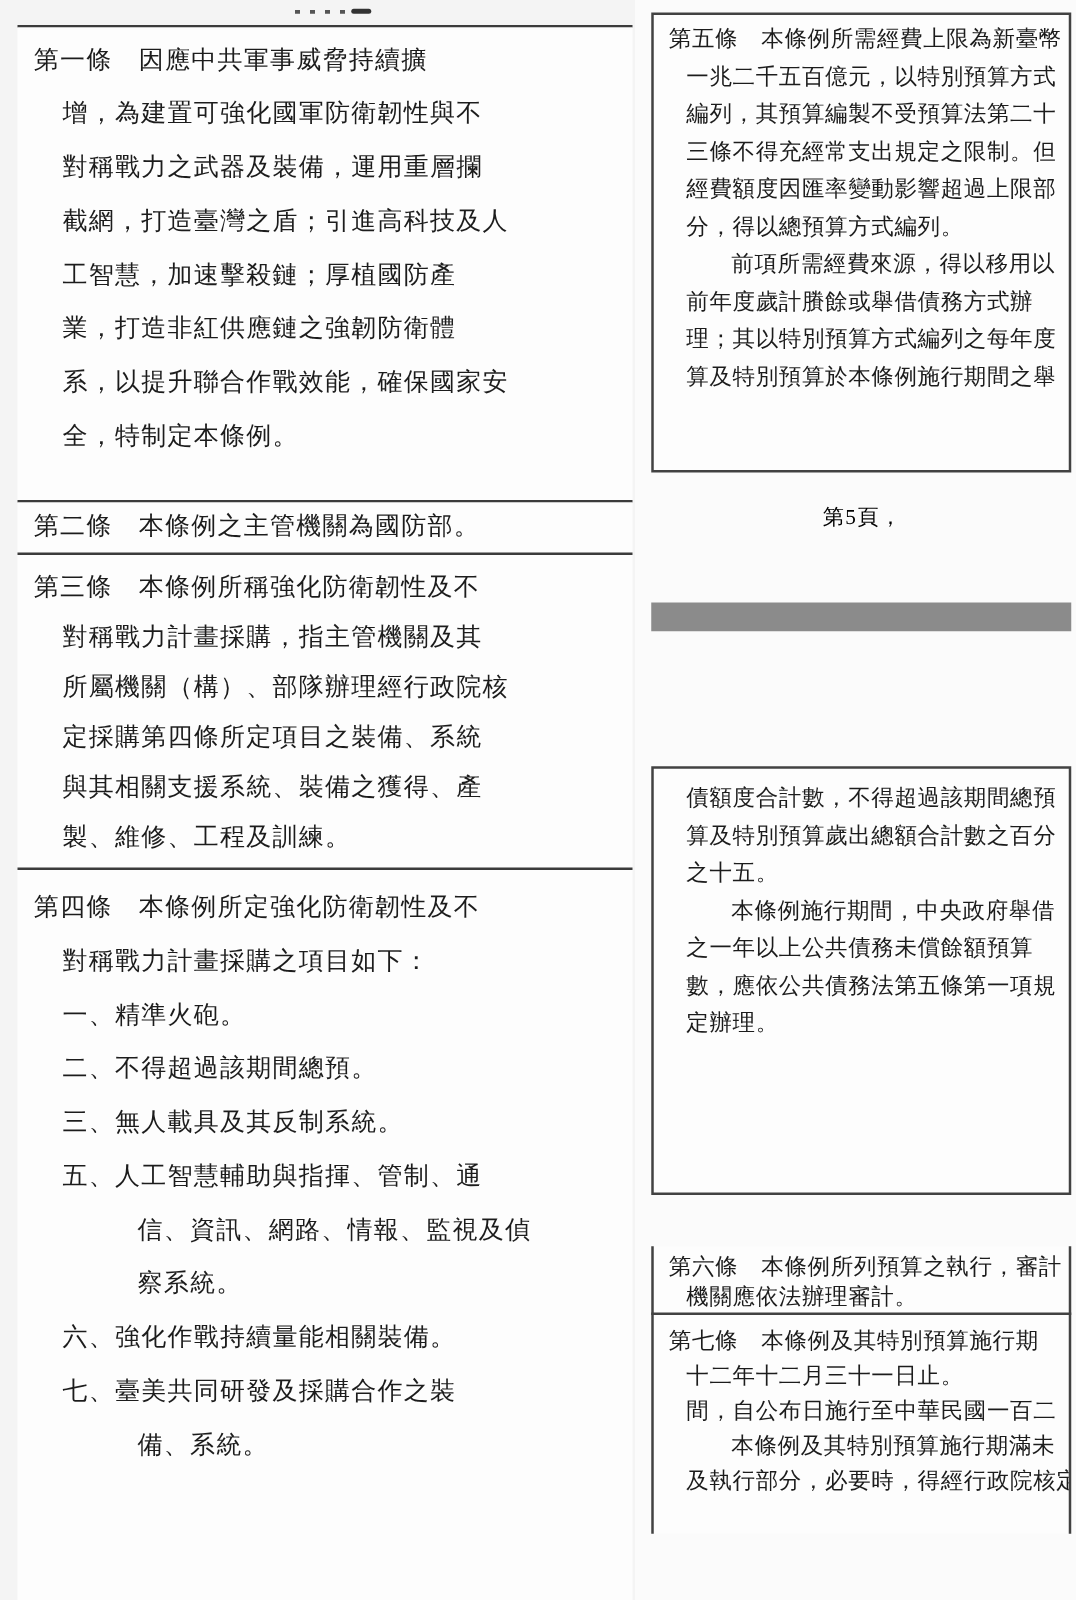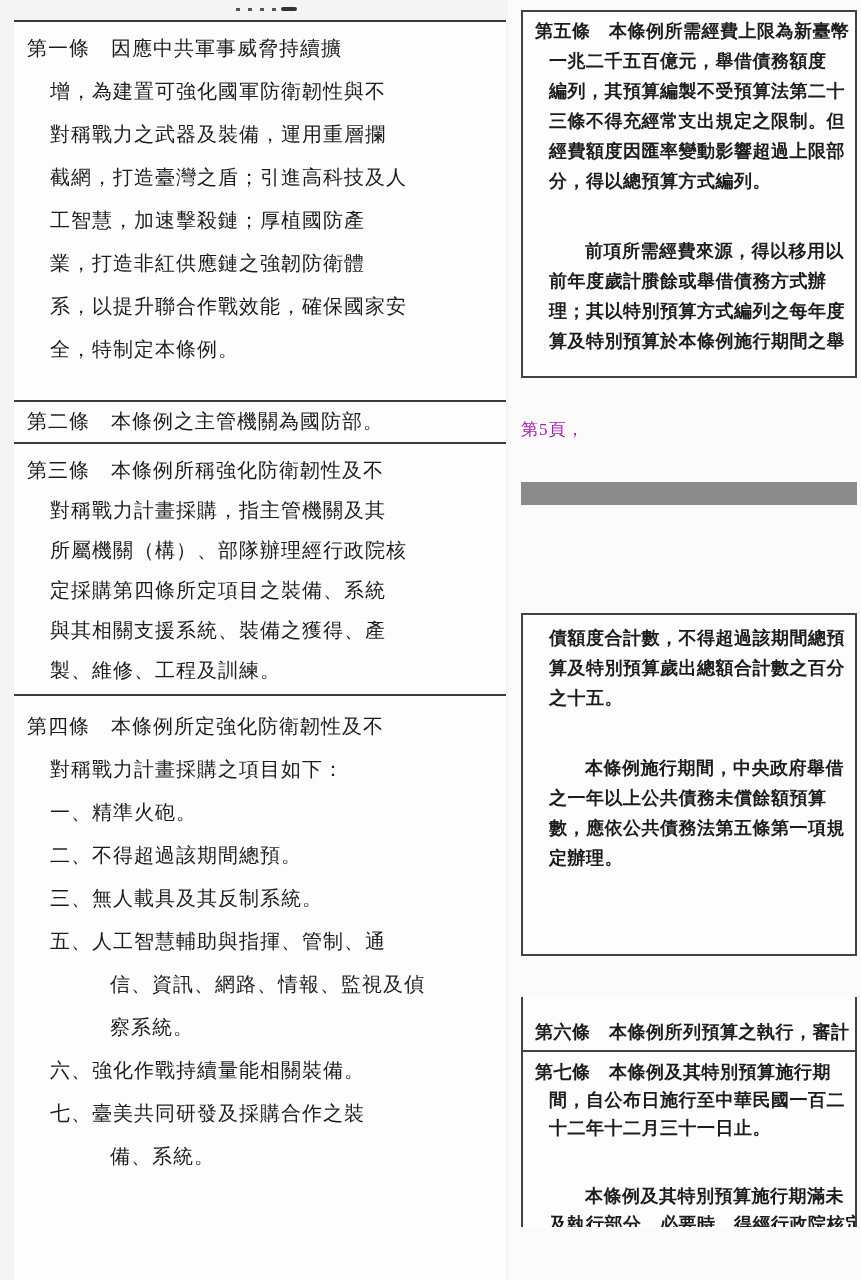--- a/index.html
+++ b/index.html
@@ -54,37 +54,36 @@
   .rbox {
     position:absolute; left:521px; width:336px;
     background:#fdfdfd;
     border:2px solid #424242;
     overflow:hidden;
     padding-left:12px;
   }
   .rbox .line {
     font-size:18px; line-height:30px; letter-spacing:0.5px;
     white-space:nowrap;
-    font-weight:bold;
   }
   .rbox .i1 { padding-left:14px; }
-  .rbox .p  { padding-left:50px;margin-top:40px; }
+  .rbox .p  { padding-left:50px; }
   .box1 { top:10px;   height:368px; padding-top:4px; }
   .box2 { top:613px;  height:343px; padding-top:8px; }
   .box3 { top:997px;  height:55px;  padding-top:4px; border-top:none; }
-  .box3 .line { line-height:24px;margin-top:19px; }
+  .box3 .line { line-height:24px; }
   .box4 { top:1052px; height:175px; padding-top:6px; border-top:none; border-bottom:none; }
   .box4 .line { line-height:28px; }
 
   .page-num {
     position:absolute; left:521px; top:402px; width:338px;
-    text-align:left;
+    text-align:center;
     font-size:17px; letter-spacing:1px;
-    color:#a21caf;
-    white-space:nowrap; overflow:hidden;margin-top:16px;
+    color:#000000;
+    white-space:nowrap; overflow:hidden;
   }
   .graybar {
     position:absolute; left:521px; top:482px; width:336px; height:23px;
     background:#8b8b8b;
   }
 </style>
 </head>
 <body>
 
 <div class="right-bg"></div>
@@ -123,21 +122,21 @@
       <div class="line i3">信、資訊、網路、情報、監視及偵</div>
       <div class="line i3">察系統。</div>
       <div class="line i1">六、強化作戰持續量能相關裝備。</div>
       <div class="line i1">七、臺美共同研發及採購合作之裝</div>
       <div class="line i3">備、系統。</div>
     </div>
 </div>
 
 <div class="rbox box1">
     <div class="line i0">第五條　本條例所需經費上限為新臺幣</div>
-    <div class="line i1">一兆二千五百億元，舉借債務額度</div>
+    <div class="line i1">一兆二千五百億元，以特別預算方式</div>
     <div class="line i1">編列，其預算編製不受預算法第二十</div>
     <div class="line i1">三條不得充經常支出規定之限制。但</div>
     <div class="line i1">經費額度因匯率變動影響超過上限部</div>
     <div class="line i1">分，得以總預算方式編列。</div>
     <div class="line p">前項所需經費來源，得以移用以</div>
     <div class="line i1">前年度歲計賸餘或舉借債務方式辦</div>
     <div class="line i1">理；其以特別預算方式編列之每年度</div>
     <div class="line i1">算及特別預算於本條例施行期間之舉</div>
   </div>
 
@@ -155,17 +154,17 @@
     <div class="line i1">定辦理。</div>
   </div>
 
 <div class="rbox box3">
     <div class="line i0">第六條　本條例所列預算之執行，審計</div>
     <div class="line i1">機關應依法辦理審計。</div>
   </div>
 
 <div class="rbox box4">
     <div class="line i0">第七條　本條例及其特別預算施行期</div>
+    <div class="line i1">十二年十二月三十一日止。</div>
     <div class="line i1">間，自公布日施行至中華民國一百二</div>
-    <div class="line i1">十二年十二月三十一日止。</div>
     <div class="line p">本條例及其特別預算施行期滿未</div>
     <div class="line i1">及執行部分，必要時，得經行政院核定</div>
   </div>
 
 </body></html>

